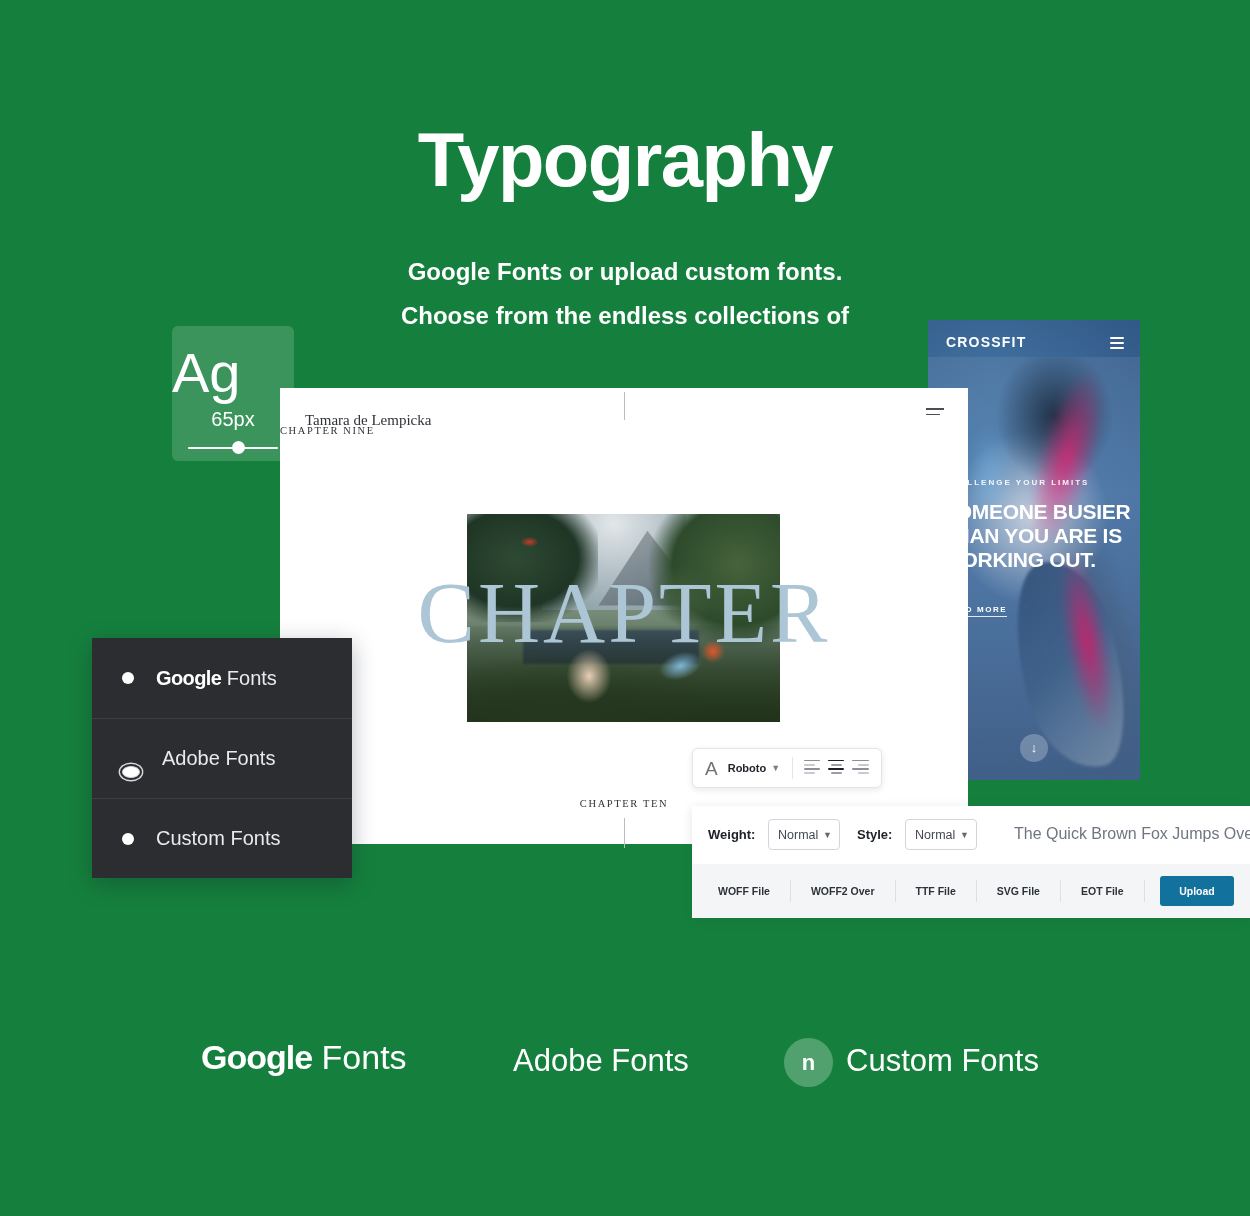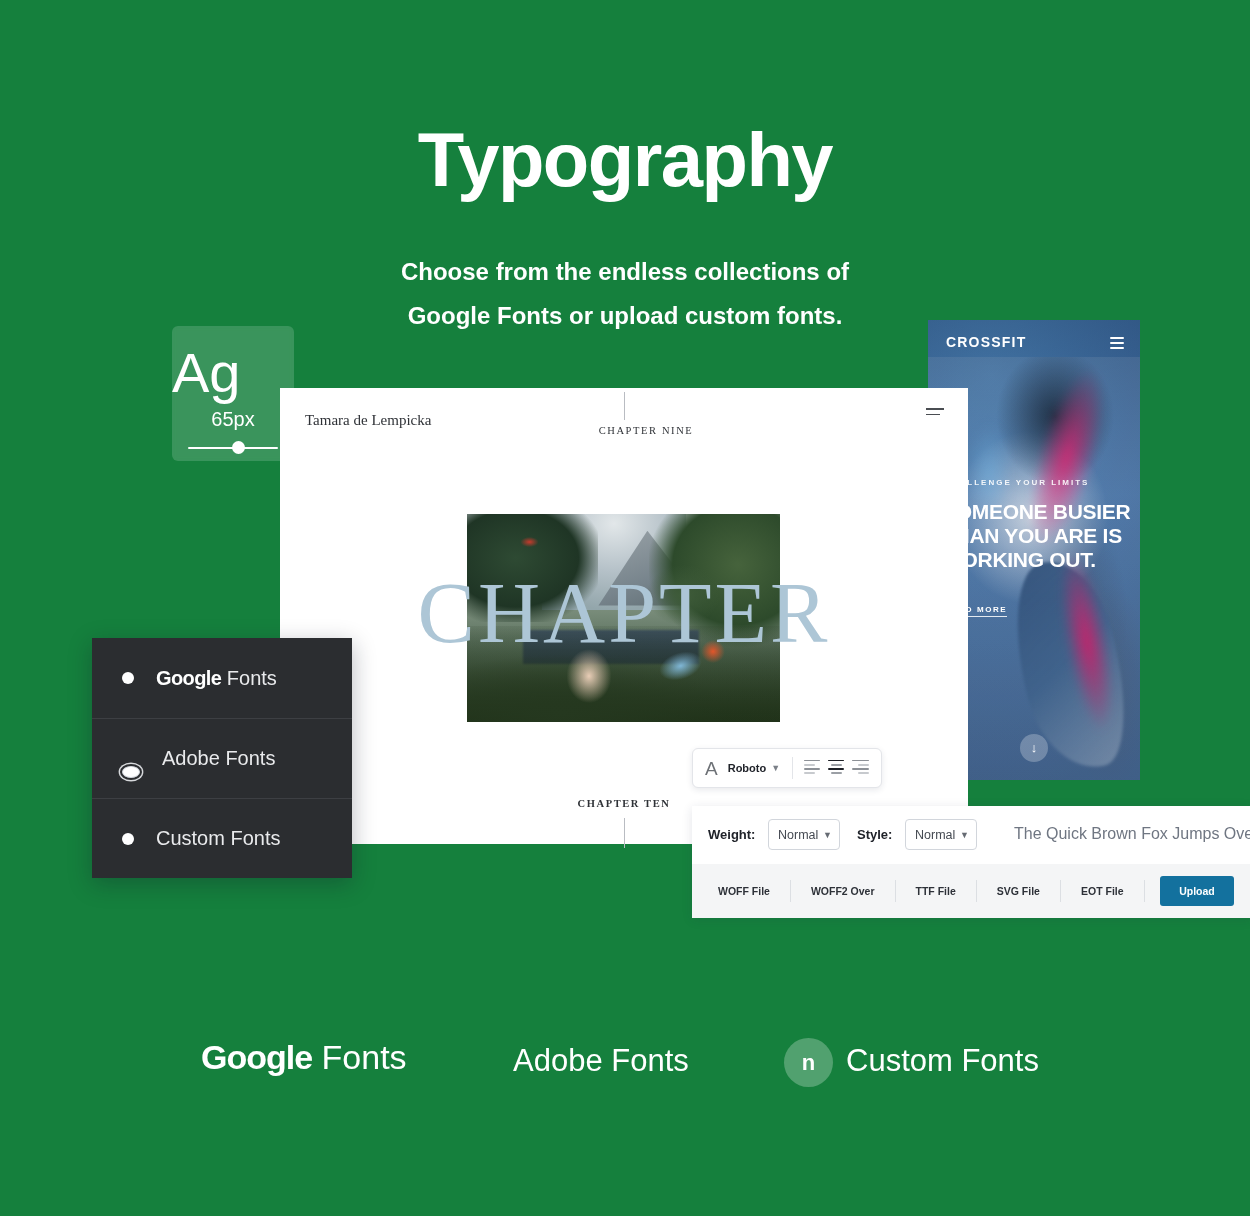--- a/index.html
+++ b/index.html
@@ -106,23 +106,23 @@
     position: absolute; left: 280px; top: 388px; width: 688px; height: 456px;
     background: #ffffff;
   }
   .book-author {
     position: absolute; left: 25px; top: 22px; width: 150px;
     font-family: "Liberation Serif", serif; color: #2f3237;
     font-size: 15px; line-height: 20px;
   }
   .book-divider-top { position: absolute; left: 344px; top: 4px; width: 1px; height: 28px; background: #b9bcc2; }
   .book-chapter {
-    position: absolute; left: 0; top: 37px; width: 688px; text-align: center;
+    position: absolute; left: 0; top: 37px; width: 688px; 
     font-family: "Liberation Serif", serif; color: #2f3237;
-    font-size: 10.5px; letter-spacing: 1.6px; margin-left: 22px;
+    font-size: 10.5px; letter-spacing: 1.6px;
   }
   .book-burger { position: absolute; right: 24px; top: 20px; width: 18px; }
   .book-burger i { display: block; height: 1.6px; background: #4a4d52; margin-bottom: 4px; }
   .book-burger i:nth-child(2) { width: 14px; }
 
   .book-art {
     position: absolute; left: 187px; top: 126px; width: 313px; height: 208px;
     overflow: hidden;
     background:
       linear-gradient(180deg, #cfd7dd 0%, #b9c6cd 16%, #8fa08f 34%, #5d7360 62%, #33492f 100%);
@@ -154,21 +154,21 @@
     transform: rotate(-18deg); }
 
   .book-word {
     position: absolute; left: 0; top: 180px; width: 688px; text-align: center;
     font-family: "Liberation Serif", serif; color: #adc6d6;
     font-size: 86px; letter-spacing: 3px; line-height: 90px;
   }
   .book-chapter2 {
     position: absolute; left: 0; top: 410px; width: 688px; text-align: center;
     font-family: "Liberation Serif", serif; color: #2f3237;
-    font-size: 10.5px; letter-spacing: 1.6px; font-weight: bold;
+    font-size: 10.5px; letter-spacing: 1.6px;
   }
   .book-divider-bot { position: absolute; left: 344px; top: 430px; width: 1px; height: 30px; background: #b9bcc2; }
 
   
   .fonttool {
     position: absolute; left: 692px; top: 748px; width: 190px; height: 40px;
     background: #ffffff; border: 1px solid #e3e5e9; border-radius: 6px;
     box-shadow: 0 2px 6px rgba(30,40,70,0.10);
     display: flex; align-items: center; padding: 0 12px;
   }
@@ -251,22 +251,22 @@
     color: #ffffff; font-size: 22px; font-weight: 700; text-align: center; line-height: 49px;
   }
 </style>
 </head>
 <body>
 
 <div id="stage">
 
   <div class="hero-title">Typography</div>
   <div class="hero-sub">
+    <div>Google Fonts or upload custom fonts.</div>
     <div>Choose from the endless collections of</div>
-    <div>Google Fonts or upload custom fonts.</div>
   </div>
 
   <div class="ag-card">
     <div class="ag-glyph">Ag</div>
     <div class="ag-size">65px</div>
     <div class="ag-slider">
       <div class="ag-track"></div>
       <div class="ag-knob"></div>
     </div>
   </div>

